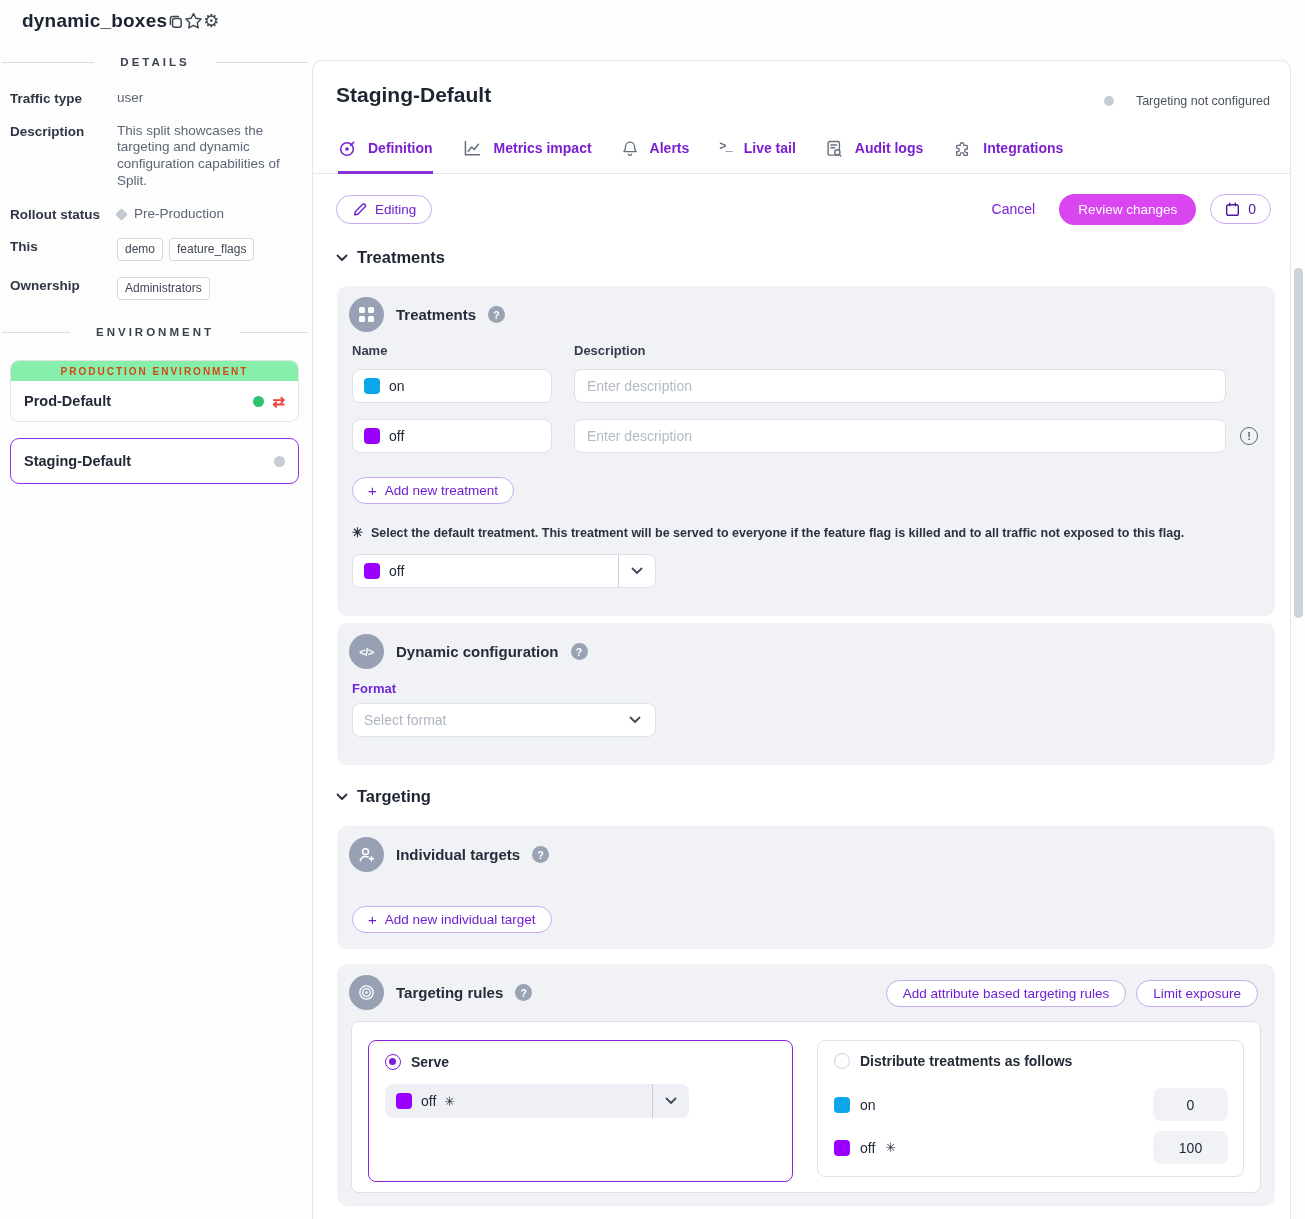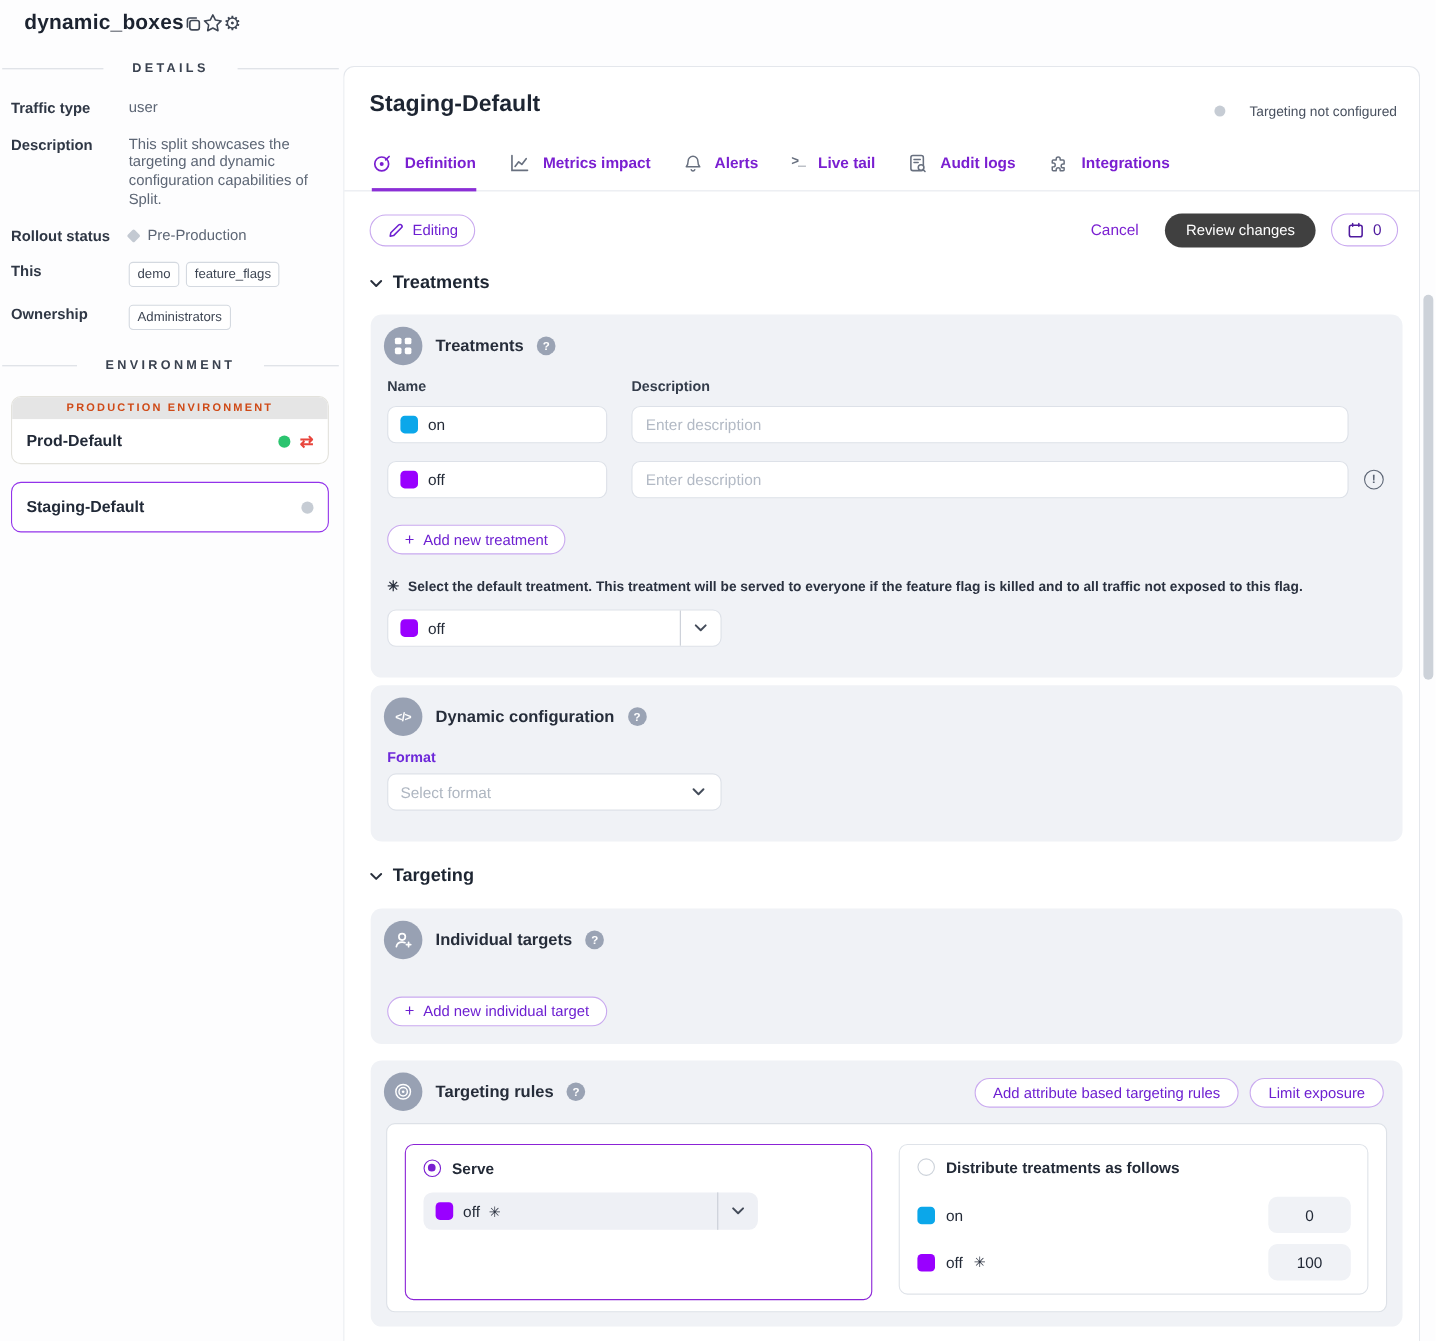--- a/index.html
+++ b/index.html
@@ -23,21 +23,21 @@
   .side-heading .txt { font-size:11.5px; font-weight:bold; letter-spacing:3px; color:#3a4250; }
   .detail-row { display:flex; padding-left:10px; margin-bottom:16px; }
   .detail-label { width:107px; flex:none; font-size:13.5px; font-weight:bold; color:#2f3745; padding-top:1px; }
   .detail-value { font-size:13.5px; color:#5d6675; line-height:1.24; width:180px; }
   .rollout-val { display:flex; align-items:center; gap:8px; }
   .diamond { width:9px; height:9px; background:#c3c9d2; transform:rotate(45deg); border-radius:1.5px; flex:none; }
   .chips { display:flex; gap:6px; flex-wrap:wrap; }
   .chip { border:1px solid #d4d9e0; border-radius:4px; padding:3px 7px; font-size:12px; color:#3e4654; background:#fff; cursor:pointer; }
   .env-heading { margin-top:26px; }
   .env-card { margin:0 11px 16px 10px; background:#fff; border:1px solid #e3e2dc; border-radius:9px; overflow:hidden; cursor:pointer; }
-  .prod-banner { background:#e5e5e5; color:#cf4a17; font-size:10px; font-weight:bold; letter-spacing:2px; text-align:center; padding:5px 0 4px; }
+  .prod-banner { background:#86efac; color:#cf4a17; font-size:10px; font-weight:bold; letter-spacing:2px; text-align:center; padding:5px 0 4px; }
   .env-row { display:flex; align-items:center; gap:8px; padding:12px 13px; font-size:14.5px; font-weight:bold; color:#222a38; }
   .env-row .grow { flex:1; }
   .dot { width:11px; height:11px; border-radius:50%; flex:none; }
   .dot.green { background:#2bc46f; }
   .dot.gray { background:#c6ccd4; }
   .sync-glyph { color:#e8453c; font-size:15px; font-weight:bold; line-height:1; }
   .env-card.selected { border:1.5px solid #9333ea; }
   .env-card.selected .env-row { padding:14px 13px; }
 
   
@@ -47,21 +47,21 @@
 
   .tabs { position:absolute; left:0; right:0; top:79px; height:34px; border-bottom:1px solid #e6e9ee; display:flex; padding-left:25px; }
   .tab { display:flex; align-items:flex-start; gap:12px; margin-right:30px; font-size:14px; font-weight:bold; color:#7a1fd1; padding-bottom:11px; cursor:pointer; }
   .tab.active { border-bottom:3px solid #8b2fd6; margin-bottom:-1px; }
   .term-glyph { font-family:"Liberation Mono", monospace; font-size:12px; font-weight:bold; color:#68707f; letter-spacing:-1px; }
 
   .toolbar { position:absolute; left:23px; right:19px; top:133px; height:30px; display:flex; align-items:center; }
   .editing-btn { display:flex; align-items:center; gap:8px; border:1px solid #c9a9ef; color:#6d1fd1; background:#fff; border-radius:16px; padding:6px 15px; font-size:13.5px; cursor:pointer; }
   .toolbar .grow { flex:1; }
   .cancel-link { color:#7a1fd1; font-size:14px; margin-right:24px; cursor:pointer; }
-  .review-btn { background:#404040; color:#fff; border:none; border-radius:17px; padding:8px 19px; font-size:13.5px; font-family:inherit; cursor:pointer; }
+  .review-btn { background:#d946ef; color:#fff; border:none; border-radius:17px; padding:8px 19px; font-size:13.5px; font-family:inherit; cursor:pointer; }
   .schedule-pill { margin-left:14px; border:1px solid #c9a9ef; border-radius:17px; padding:6px 14px; display:flex; align-items:center; gap:8px; color:#4f1a9e; font-size:14px; background:#fff; cursor:pointer; }
 
   .section-head { position:absolute; left:23px; display:flex; align-items:center; gap:9px; font-size:16.5px; font-weight:bold; color:#1d2532; cursor:pointer; }
   #treatments-head { top:187px; }
   #targeting-head { top:726px; }
 
   .card { position:absolute; left:24px; width:938px; background:#f0f2f6; border-radius:10px; }
   #treatments-card { top:225px; height:330px; }
   #dynamic-card { top:562px; height:142px; }
   #individual-card { top:765px; height:123px; }

